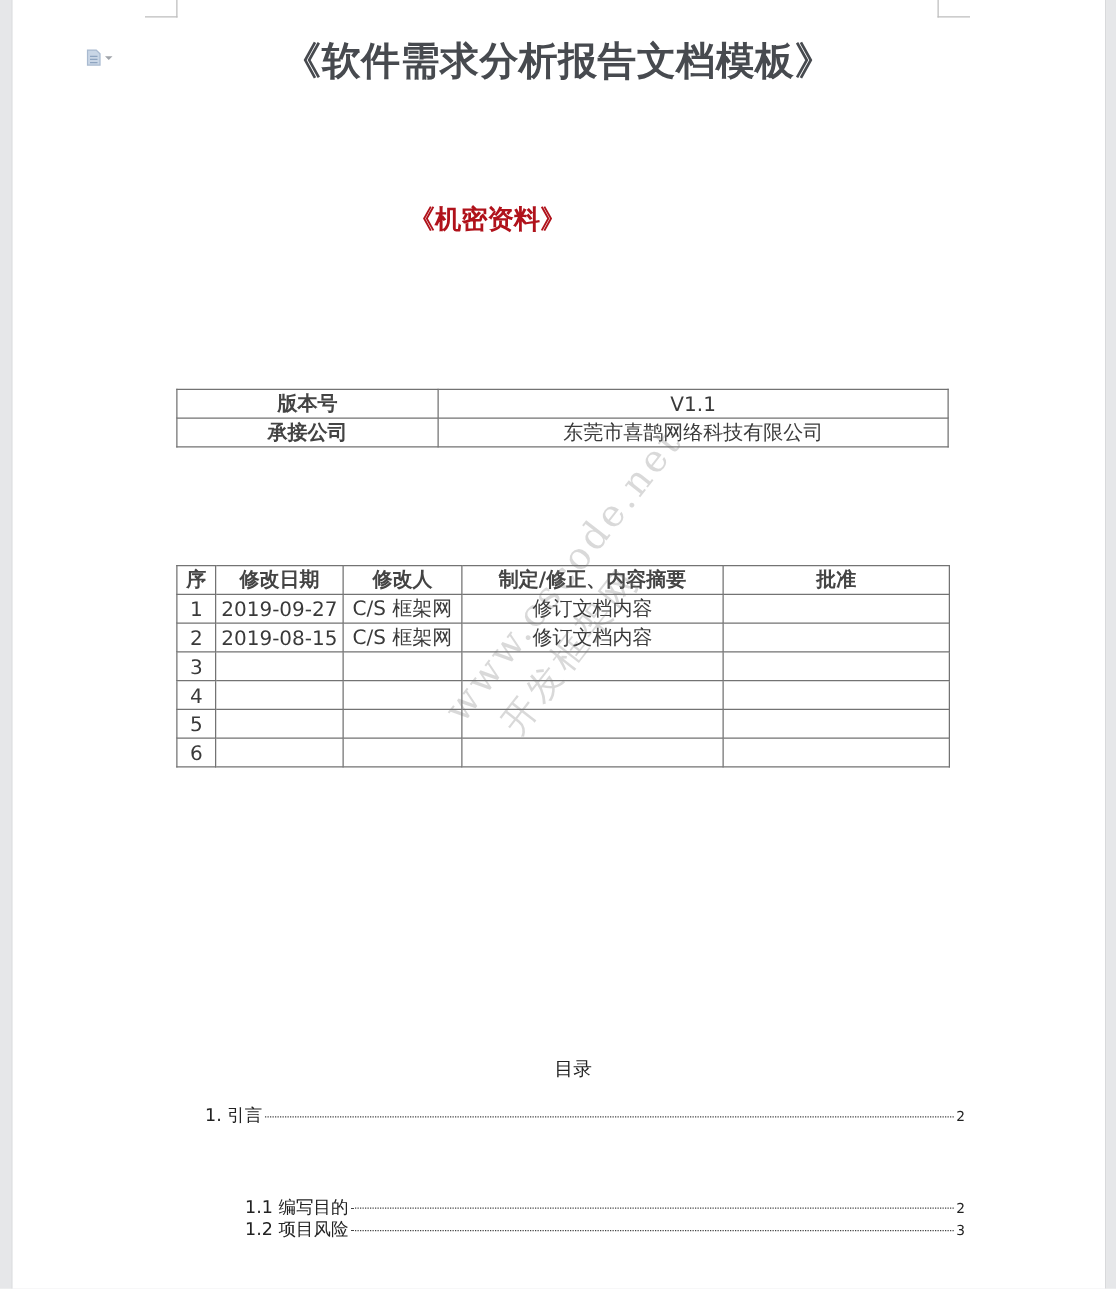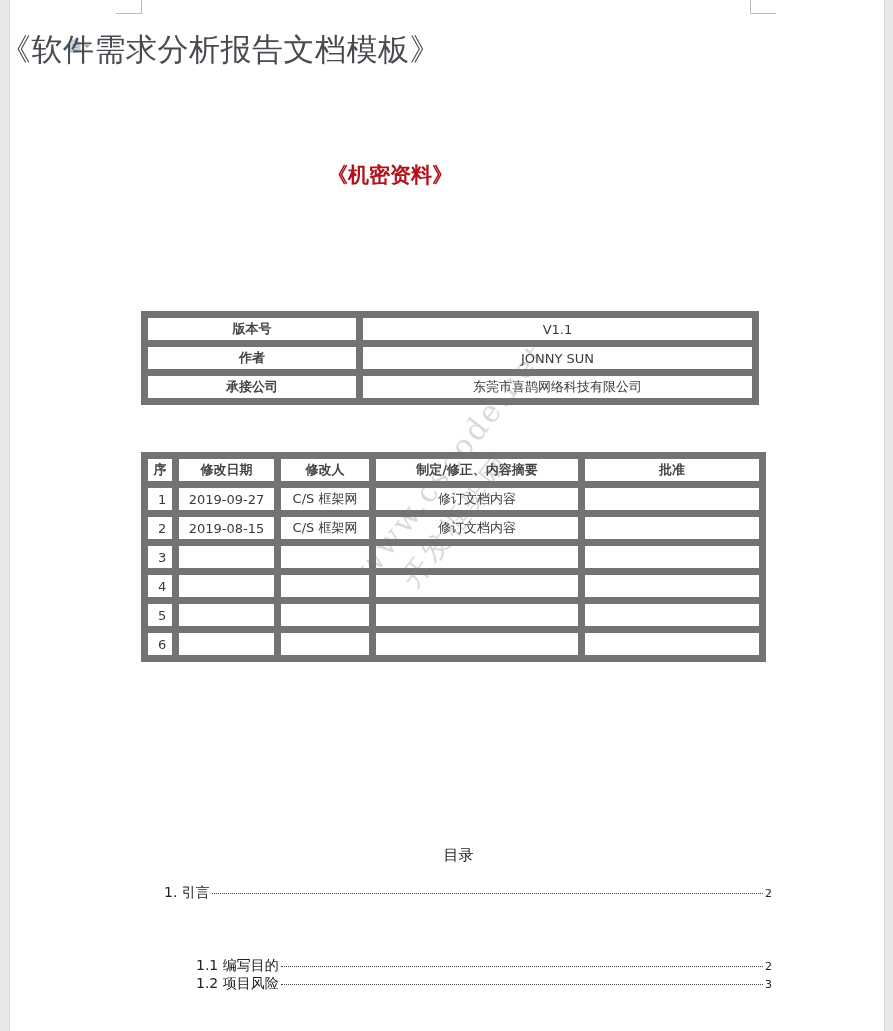--- a/index.html
+++ b/index.html
@@ -25,32 +25,32 @@
     .doc-icon {
       position: absolute; left: 69px; top: 38px; width: 30px; height: 16px;
       display: flex; align-items: center; gap: 3px; cursor: pointer;
     }
     .doc-icon svg { display: block; }
     .doc-icon .caret {
       width: 0; height: 0; border-left: 3px solid transparent; border-right: 3px solid transparent;
       border-top: 3px solid #a0a4aa; margin-top: 1px;
     }
     .main-title {
-      position: absolute; left: 0; top: 28px; width: 893px; 
-      font-size: 31px; font-weight: normal; color: #474a4f; letter-spacing: 0.5px;
+      position: absolute; left: 0; top: 28px; width: 893px; text-align: center;
+      font-size: 31px; font-weight: bold; color: #474a4f; letter-spacing: 0.5px;
       line-height: 42px;
     }
     .confidential {
       position: absolute; left: 0; top: 160px; width: 780px; text-align: center;
       font-size: 21px; font-weight: bold; color: #b0121b; line-height: 30px;
     }
     table { border-collapse: collapse; position: absolute; table-layout: fixed; }
     td, th {
-      border: 7px solid #737373; padding: 0; height: 22px;
-      font-size: 13px; color: #3a3a3a; text-align: center; font-weight: normal;
+      border: 1px solid #737373; padding: 0; height: 22px;
+      font-size: 16px; color: #3a3a3a; text-align: center; font-weight: normal;
       white-space: nowrap; overflow: hidden;
     }
     th { font-weight: bold; color: #444; }
     .info-table { left: 141px; top: 311px; width: 618px; }
     .info-table td.label { font-weight: bold; color: #444; width: 208px; }
     .rev-table { left: 141px; top: 452px; width: 618px; }
     .rev-table td { height: 22px; }
     .rev-table td.idx { text-align: left; padding-left: 10px; }
     .watermark {
       position: absolute; left: 330px; top: 405px; width: 230px; height: 200px;
@@ -100,24 +100,20 @@
 </div>
 
 <div class="main-title">《软件需求分析报告文档模板》</div>
 <div class="confidential">《机密资料》</div>
 
 <table class="info-table">
   <tbody>
       <tr>
     <td class="label">版本号</td>
     <td>V1.1</td>
-  </tr>
-  <tr>
-    <td class="label">作者</td>
-    <td>JONNY SUN</td>
   </tr>
   <tr>
     <td class="label">承接公司</td>
     <td>东莞市喜鹊网络科技有限公司</td>
   </tr>
 </tbody>
   </table>
 
 <table class="rev-table">
   <colgroup>

